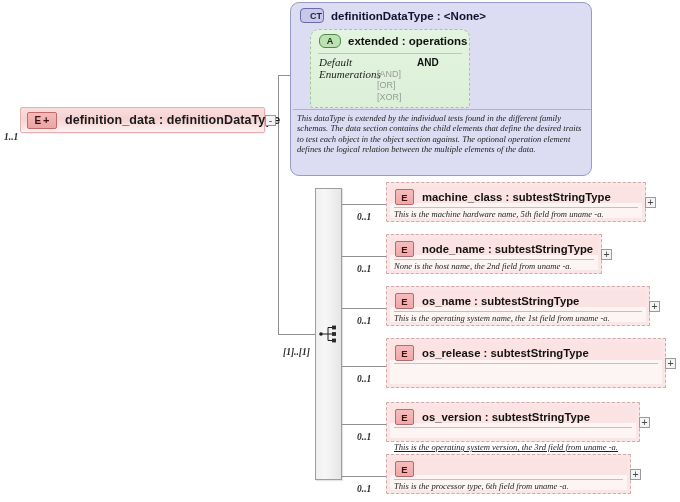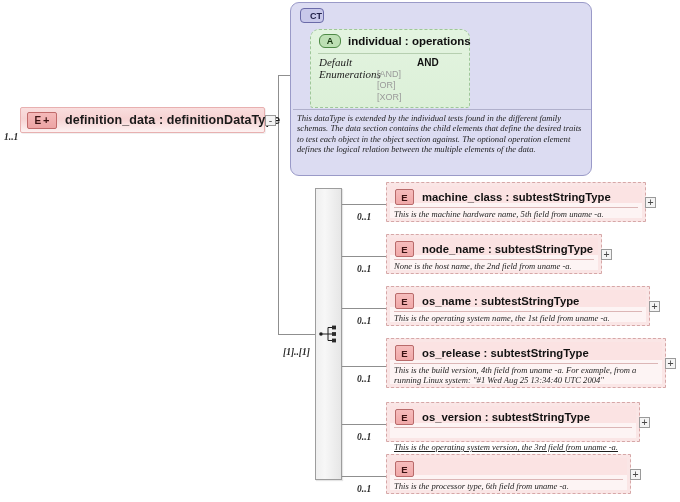--- a/index.html
+++ b/index.html
@@ -200,26 +200,27 @@
     </span>
     <span class="ttl">definition_data : definitionDataType</span>
   </div>
 
   <div class="ctlbox" style="left:265px;top:115px;">-</div>
 
   <div class="ct-box" style="left:290px;top:2px;width:302px;height:174px;">
 
     <div class="ct-head">
       <span class="ct-badge">CT</span>
+      <span class="ct-title">definitionDataType : &lt;None&gt;</span>
     </div>
 
     <div class="attr-box" style="left:19px;top:26px;width:160px;height:79px;">
       <div class="attr-head">
         <span class="attr-badge">A</span>
-        <span class="attr-title">individual : operations</span>
+        <span class="attr-title">extended : operations</span>
       </div>
       <div class="attr-sep" style="top:23px;"></div>
       <div class="attr-rows" style="top:27px;">
         <div class="r">
           <span class="k">Default</span>
           <span class="v-def">AND</span>
         </div>
         <div class="r">
           <span class="k">Enumerations</span>
           <span class="v-enum">[AND]</span>
@@ -299,21 +300,20 @@
 
   <div class="ln h" style="left:342px;top:366px;width:44px;"></div>
   <div class="occ" style="left:357px;top:355px;">0..1</div>
   <div class="ecard" style="left:386px;top:338px;width:280px;height:50px;">
     <div class="ecard-inner" style="background:linear-gradient(to bottom,#fbe3e3 0%,#fbe3e3 43%,#fdf4f4 43%,#fdf4f4 100%);">
       <div class="ecard-head">
         <span class="ecard-badge">E</span>
         <span class="ecard-title">os_release : subtestStringType</span>
       </div>
       <div class="ecard-sep" style="left:4px;right:4px;top:21px;"></div>
-      <div class="ecard-doc" style="left:4px;top:23px;right:4px;">This is the build version, 4th field from uname -a. For example, from a running Linux system: "#1 Wed Aug 25 13:34:40 UTC 2004"</div>
     </div>
   </div>
   <div class="ctlbox" style="left:665px;top:358px;">+</div>
 
   <div class="ln h" style="left:342px;top:424px;width:44px;"></div>
   <div class="occ" style="left:357px;top:413px;">0..1</div>
   <div class="ecard" style="left:386px;top:402px;width:254px;height:40px;">
     <div class="ecard-inner">
       <div class="ecard-head">
         <span class="ecard-badge">E</span>

